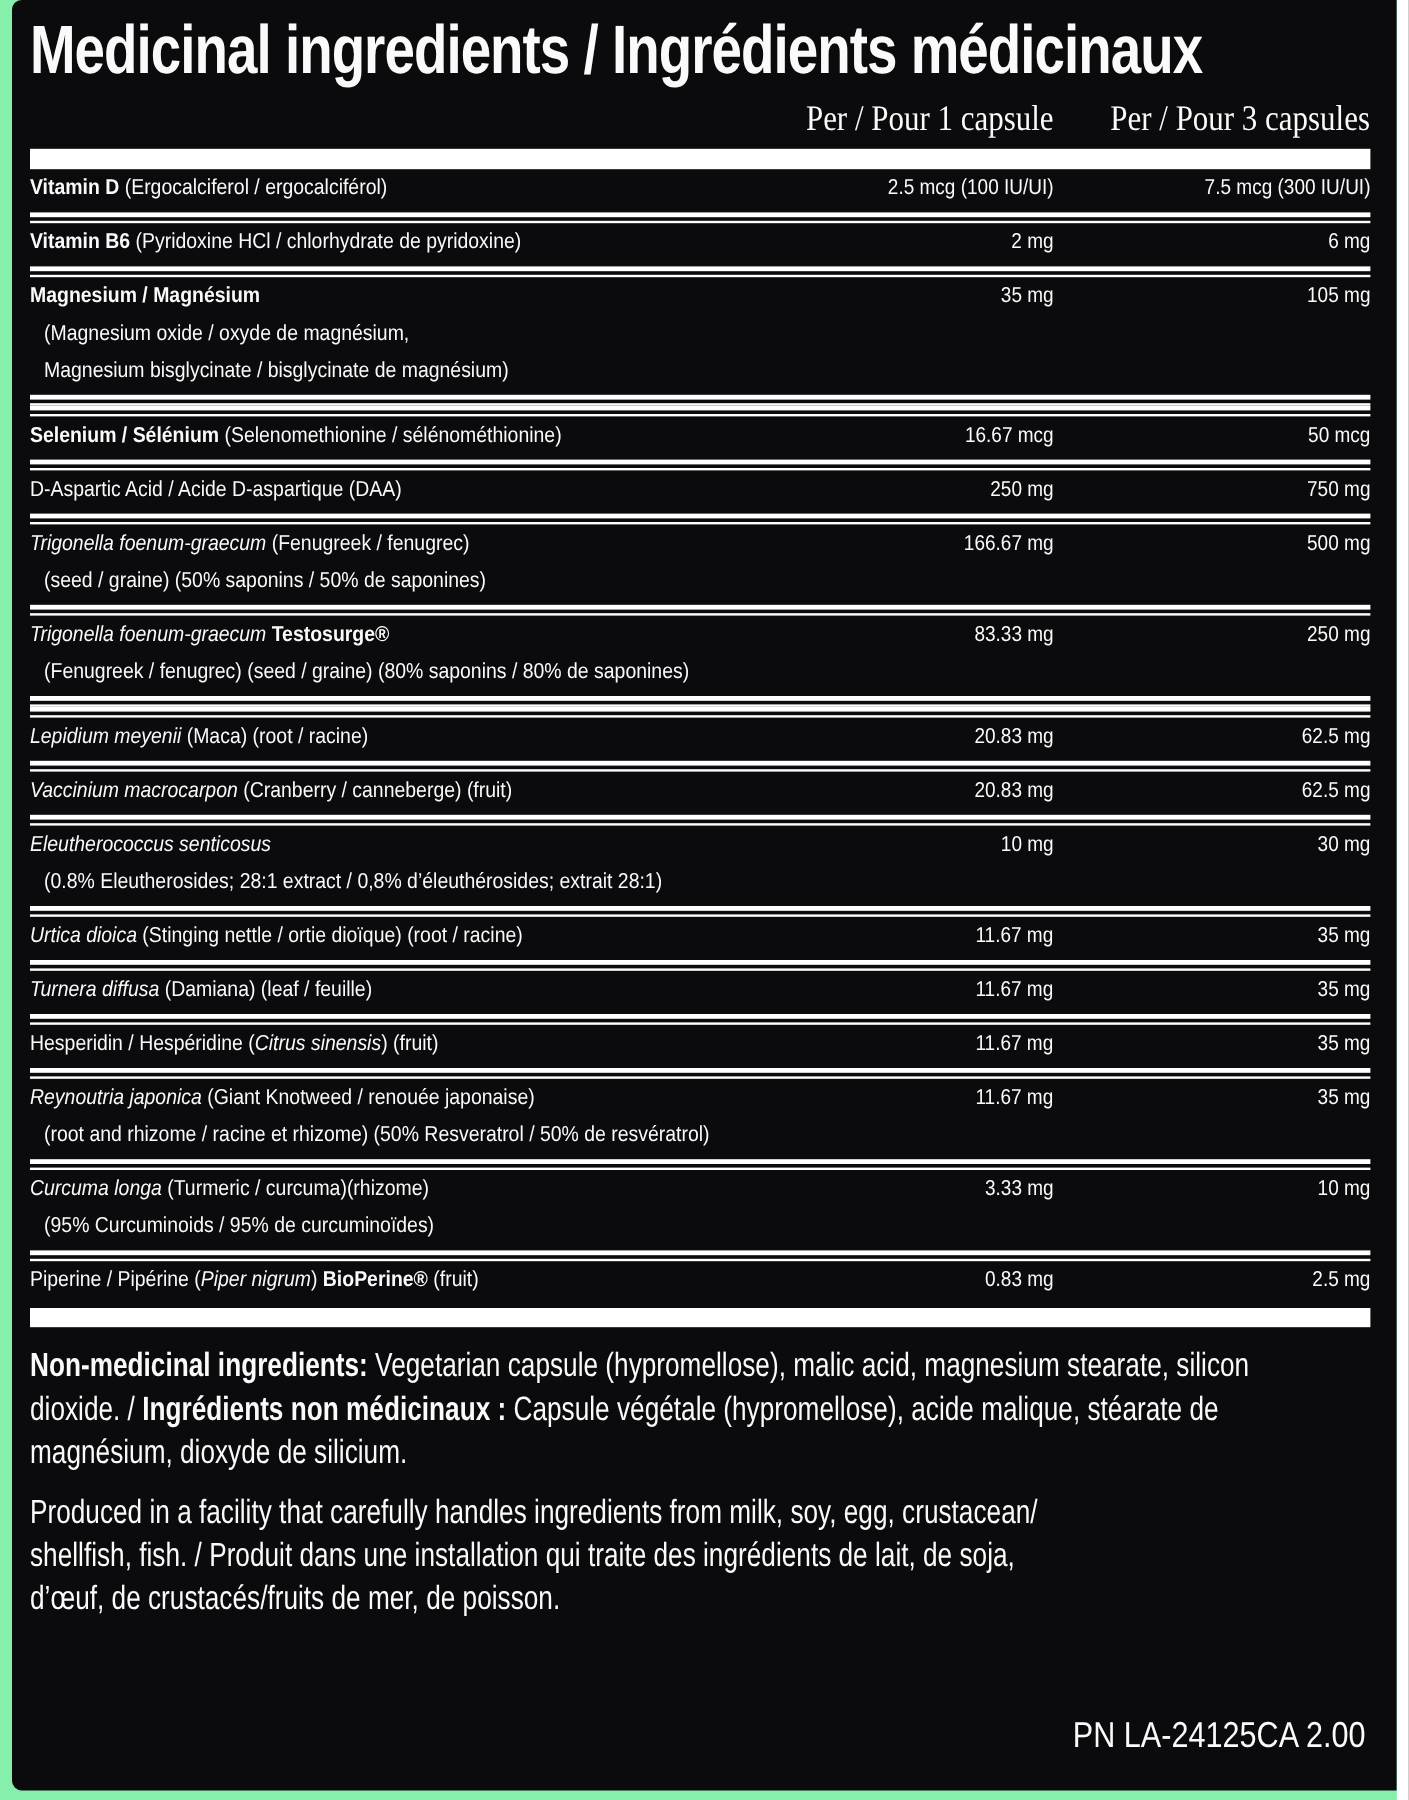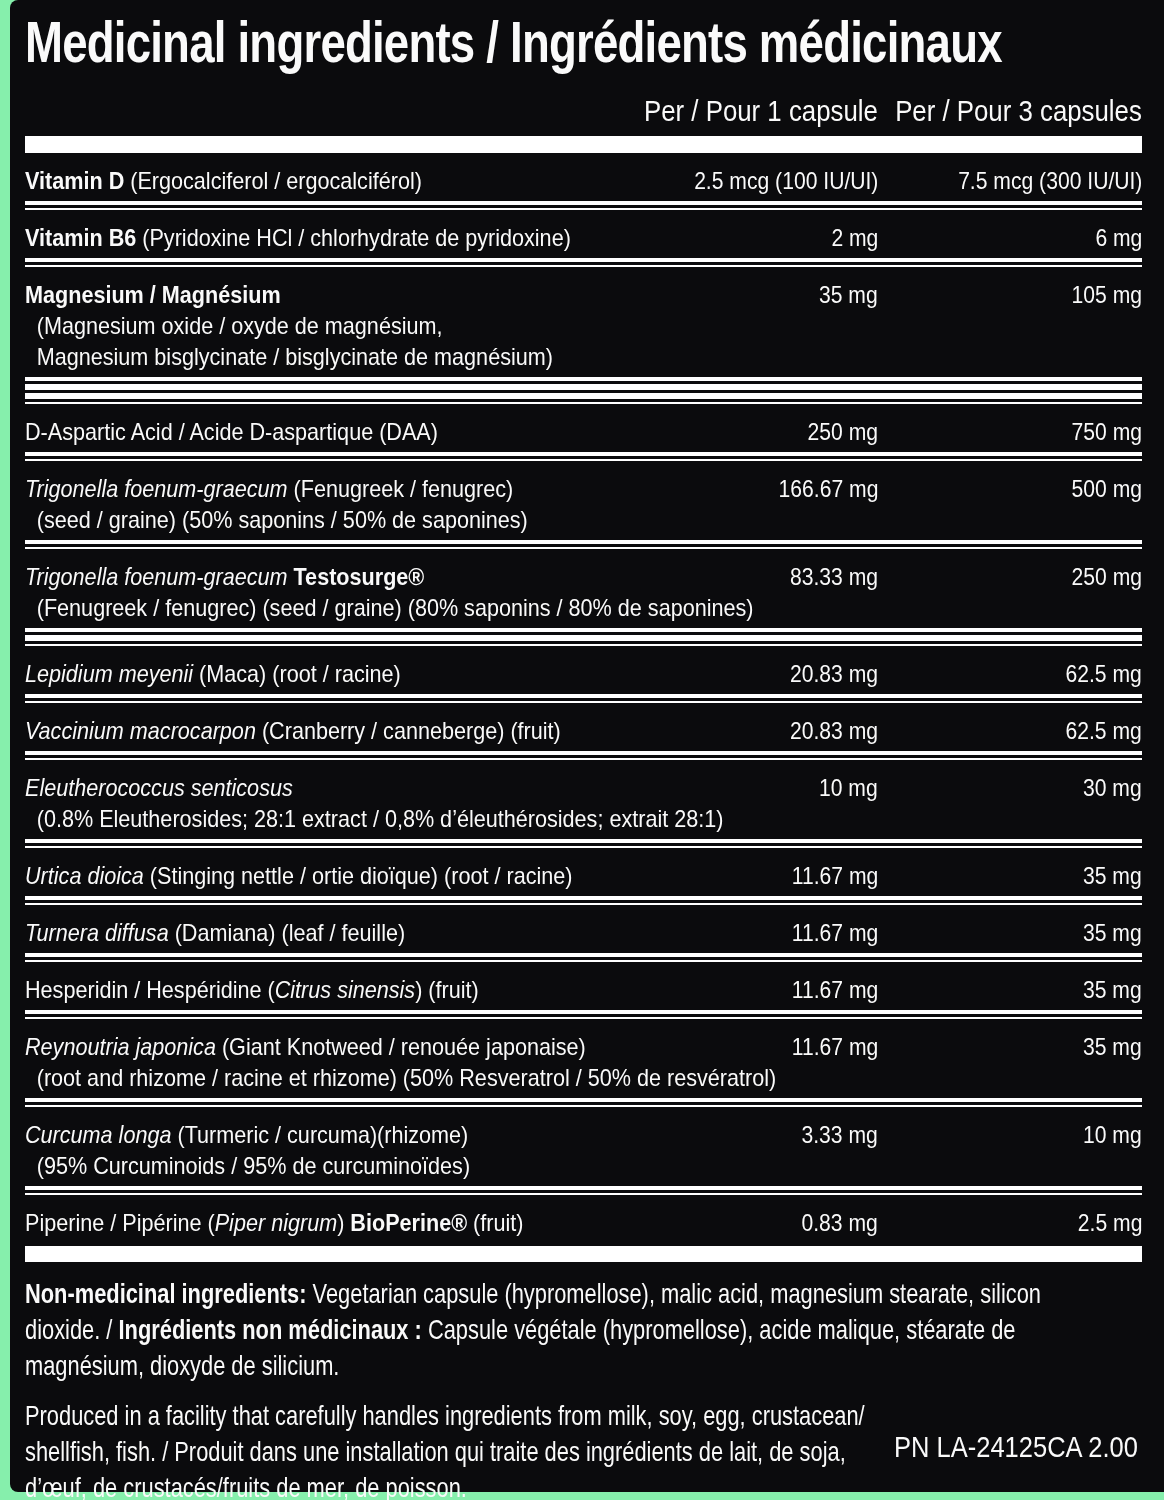--- a/index.html
+++ b/index.html
@@ -12,27 +12,27 @@
   .page { position:relative; width:1164px; height:1500px; background:#86efac; overflow:hidden; }
   .panel {
     position:absolute; left:10px; top:0; right:0; bottom:8px;
     background:#0b0b0d; border-radius:8px 0 0 8px;
     box-sizing:border-box; padding:10px 22px 0 15px;
   }
   .title {
     font-weight:bold; font-size:57px; line-height:64px; letter-spacing:-1px;
     white-space:nowrap; transform:scaleX(0.80); transform-origin:0 50%;
   }
-  .colheads { position:relative; height:40px; margin-top:16px; font-size:30px; }
+  .colheads { position:relative; height:40px; margin-top:4px; font-size:30px;font-family:Liberation Serif, serif; }
   .chead { position:absolute; bottom:2px; white-space:nowrap; transform:scaleX(0.86); transform-origin:100% 50%; }
   .c1 { right:264px; }
   .c2 { right:0; }
   .bar  { height:17px; background:#ffffff; margin-top:6px; }
   .bar2 { height:16px; background:#ffffff; margin-top:3px; }
-  .row { position:relative; padding:12px 0 5px; font-size:24px; line-height:31px; }
+  .row { position:relative; padding:0 0 5px; font-size:18px; line-height:31px; }
   .l1 { position:relative; }
   .name { display:inline-block; white-space:nowrap; transform:scaleX(0.90); transform-origin:0 50%; }
   .b { font-weight:bold; }
   .i { font-style:italic; }
   .r { font-weight:normal; font-style:normal; }
   .amt { position:absolute; top:0; white-space:nowrap; transform:scaleX(0.88); transform-origin:100% 50%; }
   .a1 { right:264px; }
   .a3 { right:0; }
   .sub {
     padding-left:13px; white-space:nowrap;
@@ -89,20 +89,27 @@
         <span class="amt a1">35 mg</span>
         <span class="amt a3">105 mg</span>
       </div>
       <div class="sub">(Magnesium oxide / oxyde de magnésium,</div>
       <div class="sub">Magnesium bisglycinate / bisglycinate de magnésium)</div>
     </div>
     <div class="sep"></div>
 
     <div class="sep"></div>
 
+    <div class="row">
+      <div class="l1">
+        <span class="name"><span class="b">Selenium / Sélénium</span><span class="r"> (Selenomethionine / sélénométhionine)</span></span>
+        <span class="amt a1">16.67 mcg</span>
+        <span class="amt a3">50 mcg</span>
+      </div>
+    </div>
     <div class="sep"></div>
 
     <div class="row">
       <div class="l1">
         <span class="name"><span class="r">D-Aspartic Acid / Acide D-aspartique (DAA)</span></span>
         <span class="amt a1">250 mg</span>
         <span class="amt a3">750 mg</span>
       </div>
     </div>
     <div class="sep"></div>

